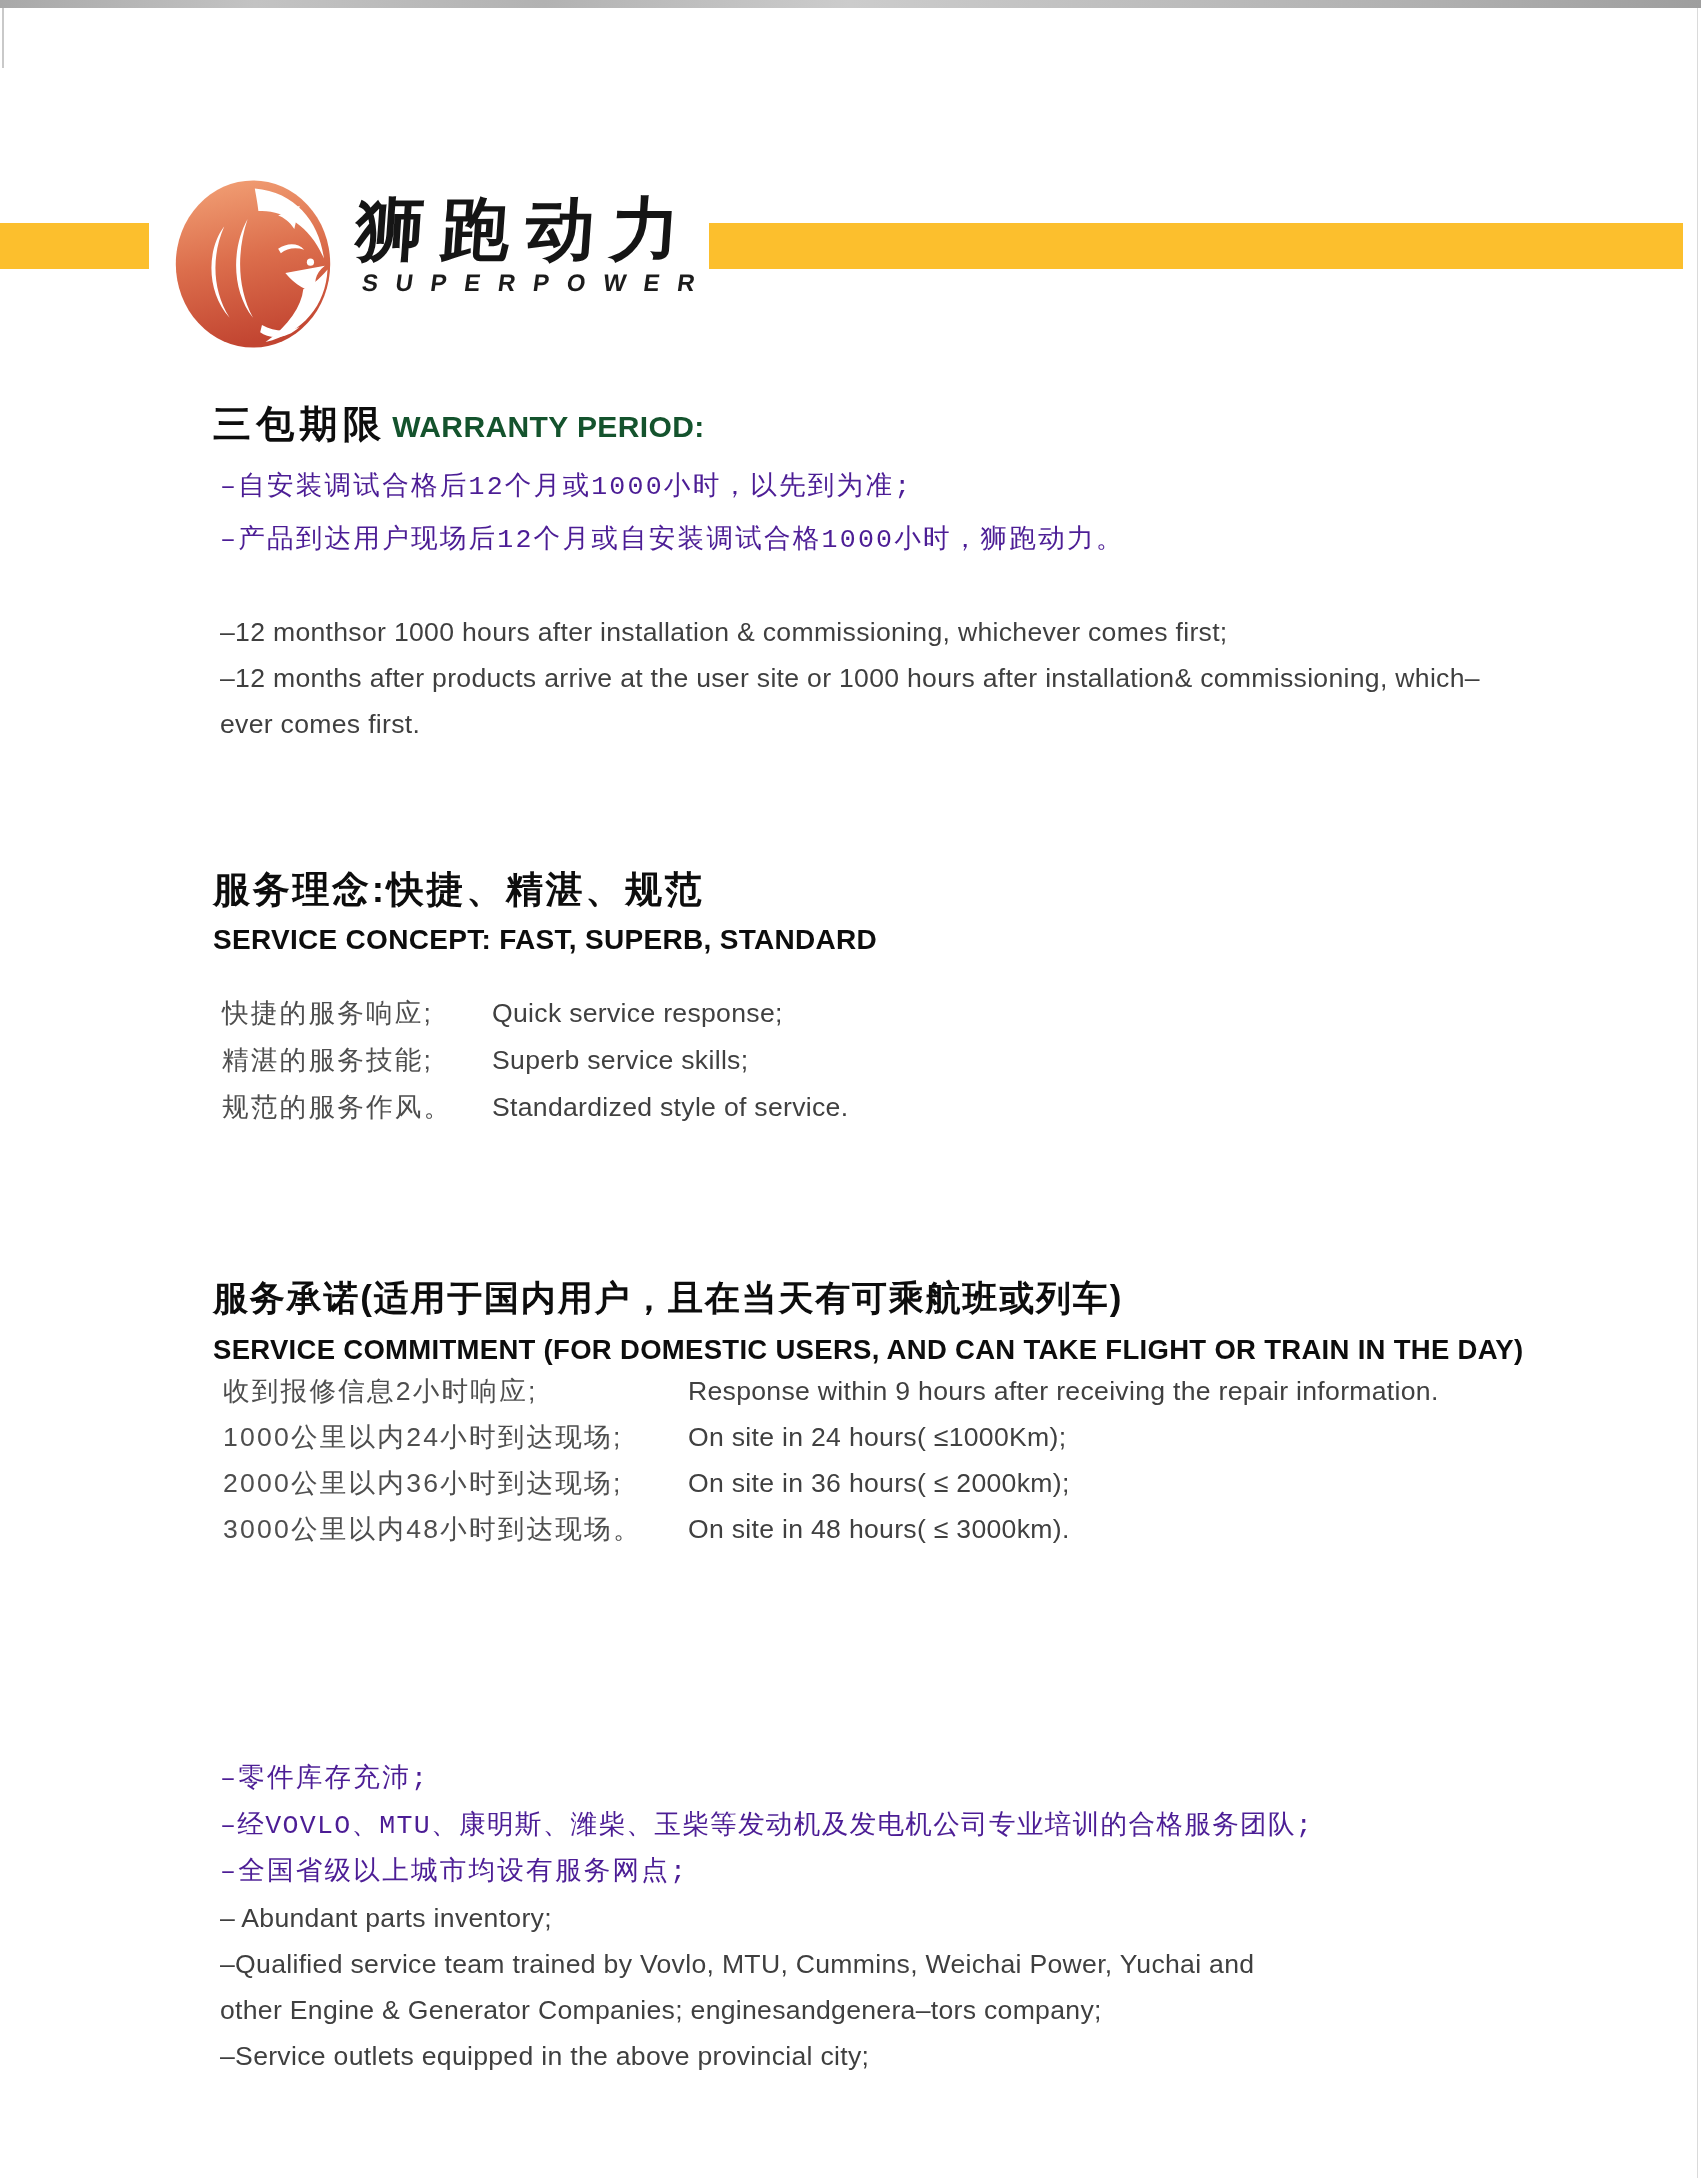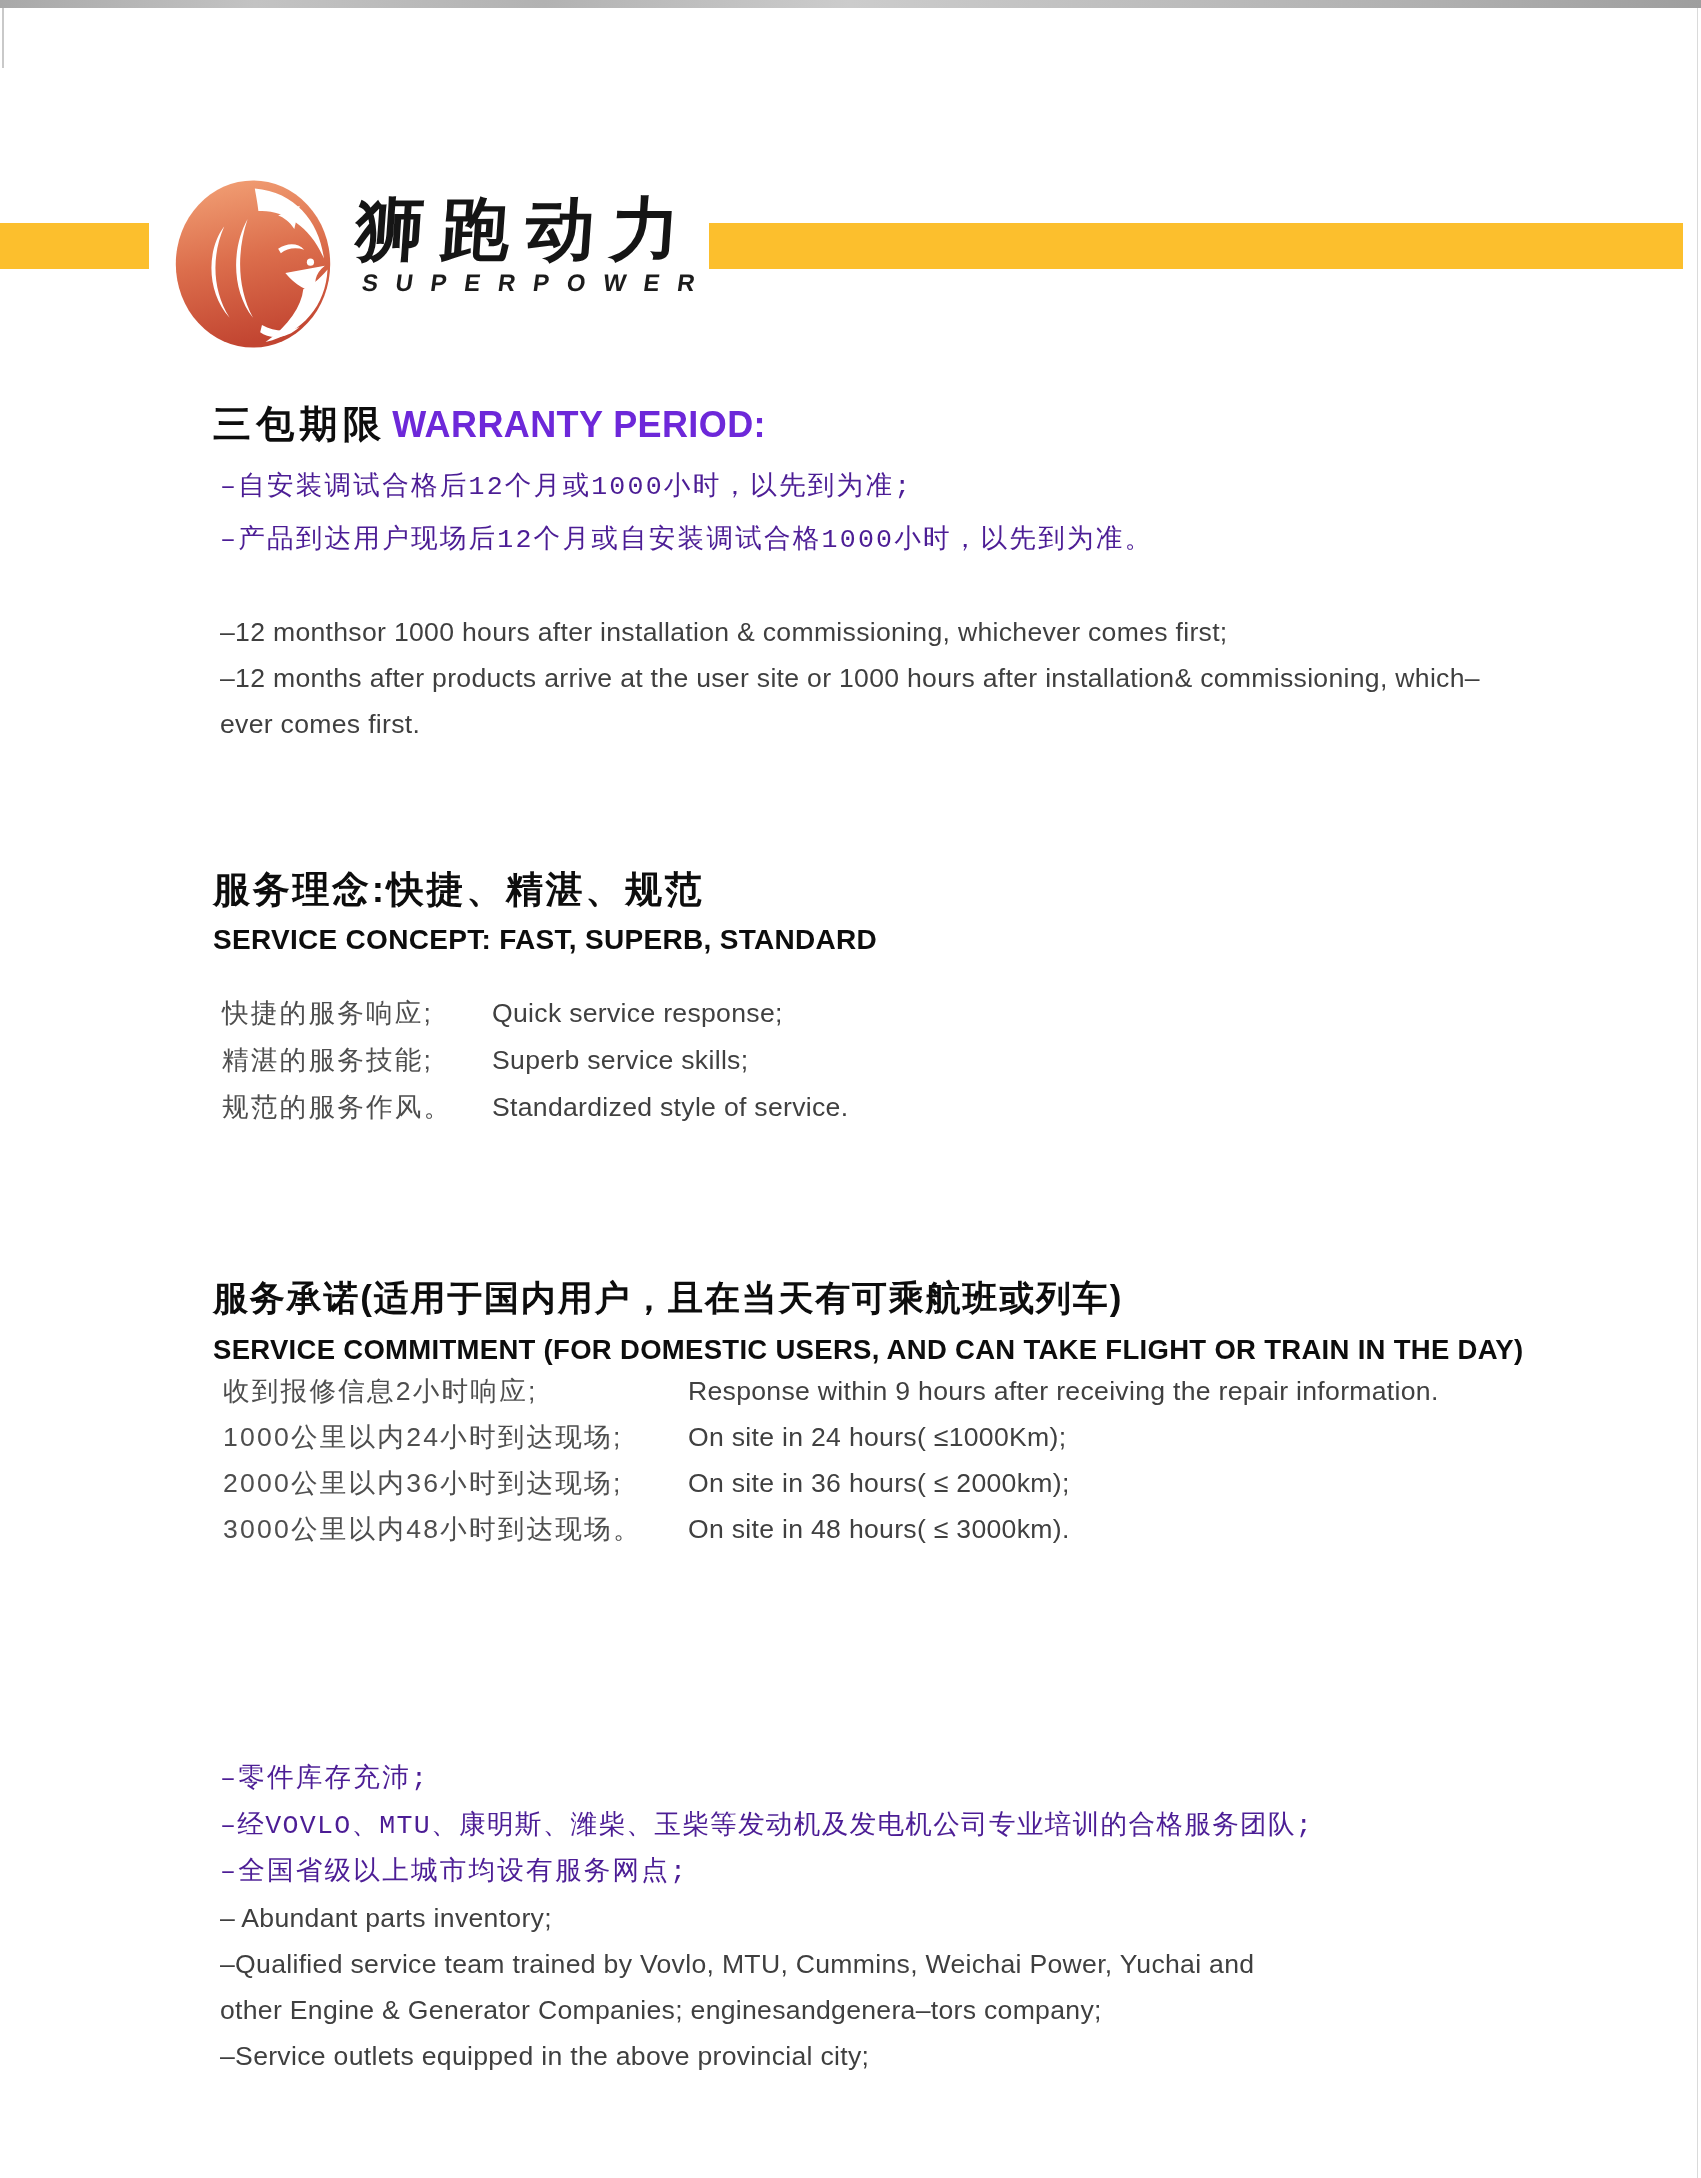--- a/index.html
+++ b/index.html
@@ -19,21 +19,21 @@
   
   .lion{position:absolute;left:174px;top:179px;width:158px;height:170px;}
   .logo-cn{position:absolute;left:356px;top:195px;font-size:69px;font-weight:900;color:#151515;
            letter-spacing:16px;line-height:1;white-space:nowrap;transform:skewX(-4deg);}
   .logo-en{position:absolute;left:362px;top:271px;font-size:24px;font-weight:700;color:#1c1c1c;
            letter-spacing:17.7px;line-height:1;white-space:nowrap;transform:skewX(-8deg);}
 
   
   .hrow{position:absolute;display:flex;align-items:baseline;gap:6px;white-space:nowrap;}
   .h-cn{font-size:38px;font-weight:900;color:#0d0d0d;letter-spacing:5.3px;}
-  .h-en{font-size:36px;font-weight:800;color:#6d28d9;letter-spacing:0.4px;}
+  .h-en{font-size:30px;font-weight:800;color:#14532d;letter-spacing:0.4px;}
   .h-cn2{position:absolute;font-size:37px;font-weight:900;color:#0d0d0d;letter-spacing:2.7px;white-space:nowrap;}
   .h-en2{position:absolute;font-size:28px;font-weight:800;color:#0d0d0d;letter-spacing:0.3px;white-space:nowrap;}
 
   
   .line{position:absolute;font-size:26.6px;line-height:1.2;white-space:nowrap;}
   .cnb{color:#4c1d95;letter-spacing:2.2px;font-family:Liberation Mono, monospace;}
   .enb{color:#3f3f3f;letter-spacing:0.3px;}
   .cng{color:#4e4e4e;letter-spacing:2.2px;}
   .eng{color:#404040;letter-spacing:0.3px;}
 </style>
@@ -76,21 +76,21 @@
     <path fill="#ffffff" d="M98 162 C 112 170 128 170 140 164 C 126 178 106 178 96 170 Z"></path>
   </svg>
   <div class="logo-cn">狮跑动力</div>
   <div class="logo-en">SUPERPOWER</div>
 
   <div class="hrow" style="left:213px;top:399px;">
     <span class="h-cn">三包期限</span>
     <span class="h-en">WARRANTY PERIOD:</span>
   </div>
   <div class="line cnb" style="left:220px;top:472px;">–自安装调试合格后12个月或1000小时，以先到为准;</div>
-  <div class="line cnb" style="left:220px;top:525px;">–产品到达用户现场后12个月或自安装调试合格1000小时，以先到为准。</div>
+  <div class="line cnb" style="left:220px;top:525px;">–产品到达用户现场后12个月或自安装调试合格1000小时，狮跑动力。</div>
   <div class="line enb" style="left:220px;top:617px;">–12 monthsor 1000 hours after installation &amp; commissioning, whichever comes first;</div>
   <div class="line enb" style="left:220px;top:663px;">–12 months after products arrive at the user site or 1000 hours after installation&amp; commissioning, which–</div>
   <div class="line enb" style="left:220px;top:709px;">ever comes first.</div>
 
   <div class="h-cn2" style="left:213px;top:865px;">服务理念:快捷、精湛、规范</div>
   <div class="h-en2" style="left:213px;top:924px;">SERVICE CONCEPT: FAST, SUPERB, STANDARD</div>
   <div class="line cng" style="left:222px;top:998px;">快捷的服务响应;</div>
   <div class="line eng" style="left:492px;top:998px;">Quick service response;</div>
   <div class="line cng" style="left:222px;top:1045px;">精湛的服务技能;</div>
   <div class="line eng" style="left:492px;top:1045px;">Superb service skills;</div>

